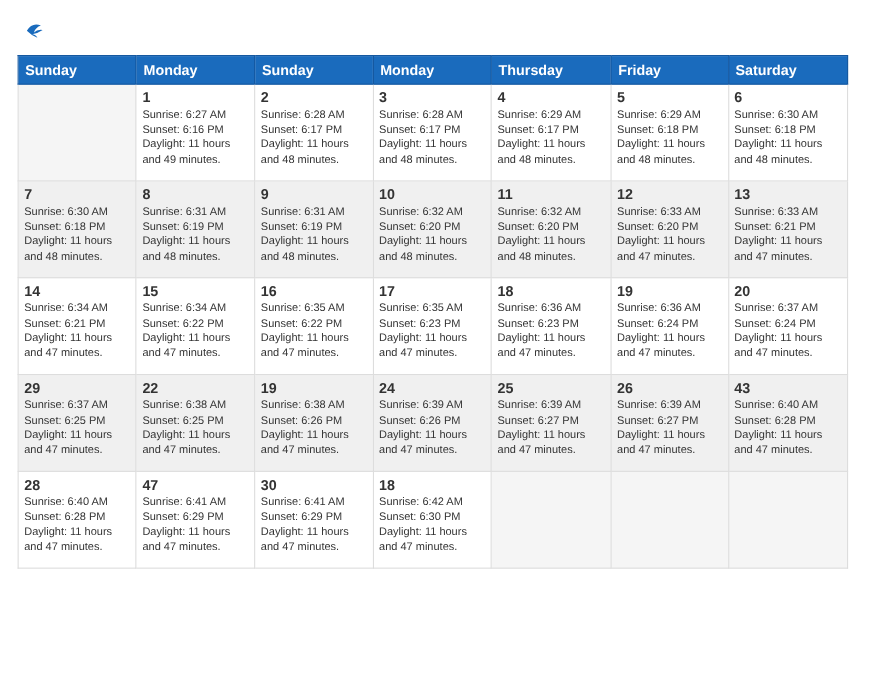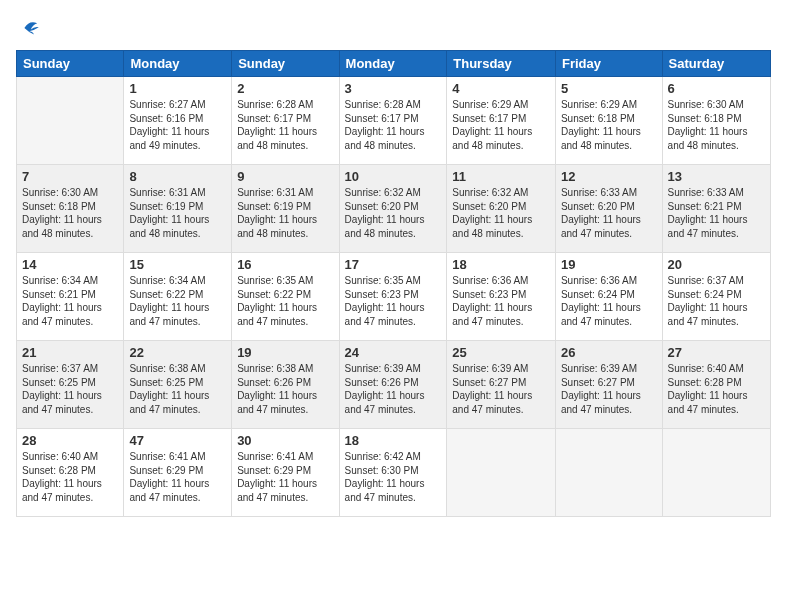--- a/index.html
+++ b/index.html
@@ -211,21 +211,21 @@
             <span class="day-num">19</span>
             <div class="day-info">Sunrise: 6:36 AM<br>Sunset: 6:24 PM<br>Daylight: 11 hours and 47 minutes.</div>
           </td>
           <td>
             <span class="day-num">20</span>
             <div class="day-info">Sunrise: 6:37 AM<br>Sunset: 6:24 PM<br>Daylight: 11 hours and 47 minutes.</div>
           </td>
         </tr>
         <tr class="row-shaded">
           <td>
-            <span class="day-num">21</span>
+            <span class="day-num">29</span>
             <div class="day-info">Sunrise: 6:37 AM<br>Sunset: 6:25 PM<br>Daylight: 11 hours and 47 minutes.</div>
           </td>
           <td>
             <span class="day-num">22</span>
             <div class="day-info">Sunrise: 6:38 AM<br>Sunset: 6:25 PM<br>Daylight: 11 hours and 47 minutes.</div>
           </td>
           <td>
             <span class="day-num">19</span>
             <div class="day-info">Sunrise: 6:38 AM<br>Sunset: 6:26 PM<br>Daylight: 11 hours and 47 minutes.</div>
           </td>
@@ -235,21 +235,21 @@
           </td>
           <td>
             <span class="day-num">25</span>
             <div class="day-info">Sunrise: 6:39 AM<br>Sunset: 6:27 PM<br>Daylight: 11 hours and 47 minutes.</div>
           </td>
           <td>
             <span class="day-num">26</span>
             <div class="day-info">Sunrise: 6:39 AM<br>Sunset: 6:27 PM<br>Daylight: 11 hours and 47 minutes.</div>
           </td>
           <td>
-            <span class="day-num">27</span>
+            <span class="day-num">43</span>
             <div class="day-info">Sunrise: 6:40 AM<br>Sunset: 6:28 PM<br>Daylight: 11 hours and 47 minutes.</div>
           </td>
         </tr>
         <tr>
           <td>
             <span class="day-num">28</span>
             <div class="day-info">Sunrise: 6:40 AM<br>Sunset: 6:28 PM<br>Daylight: 11 hours and 47 minutes.</div>
           </td>
           <td>
             <span class="day-num">47</span>

